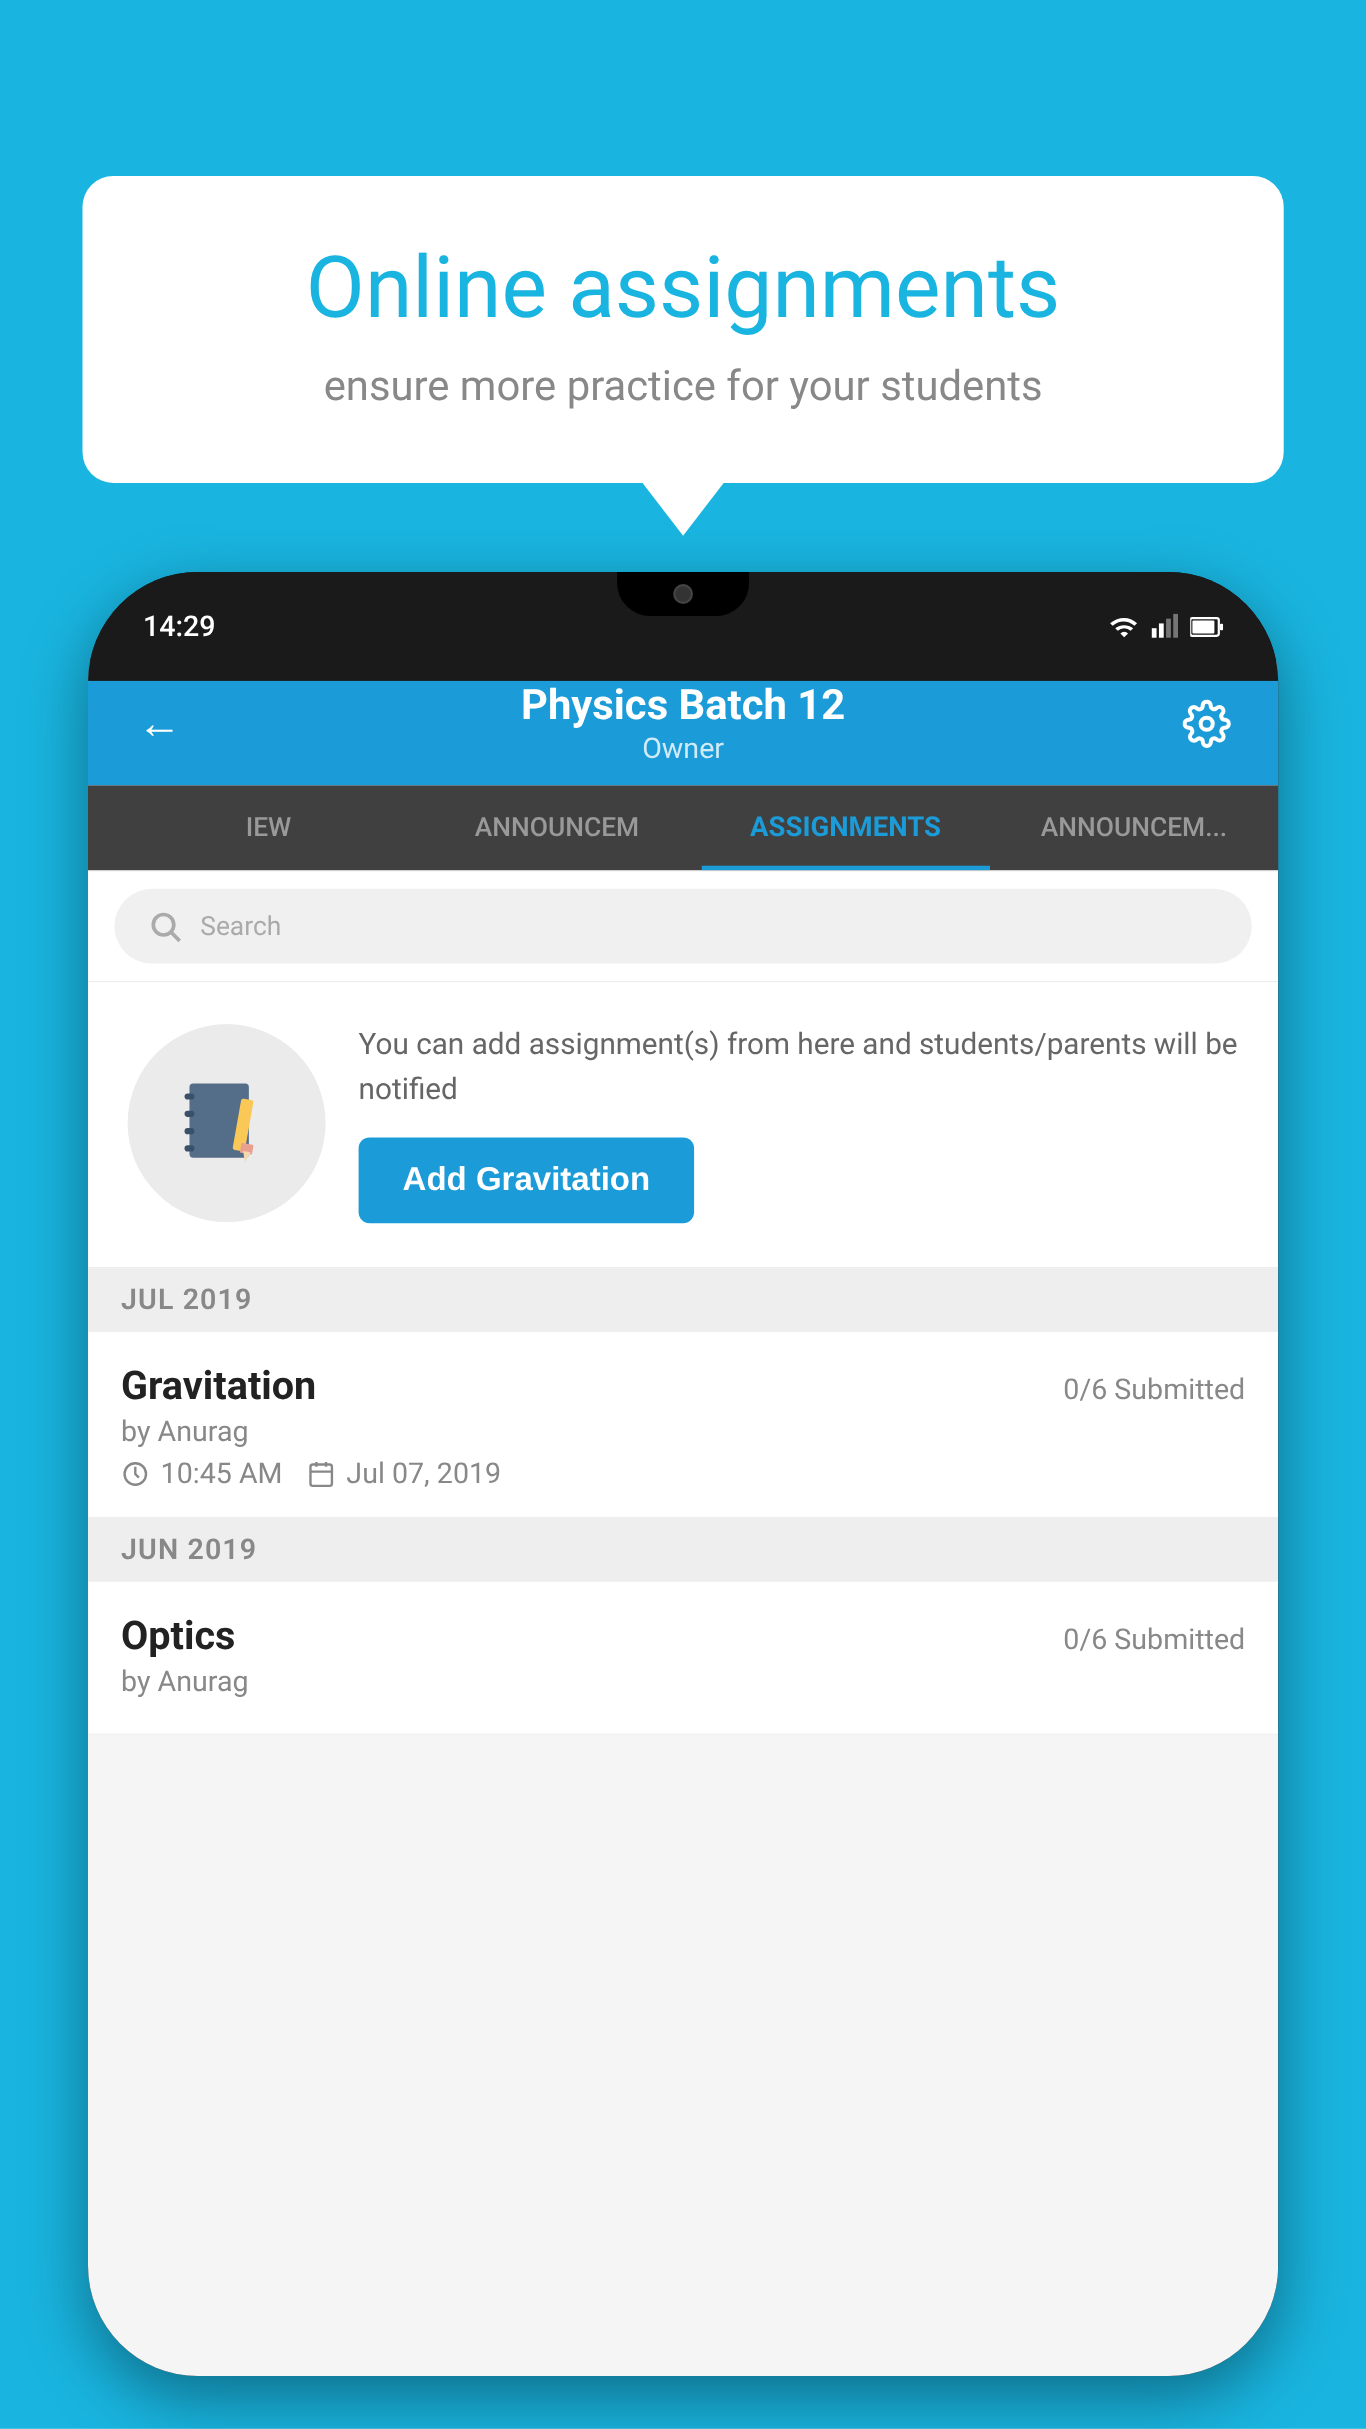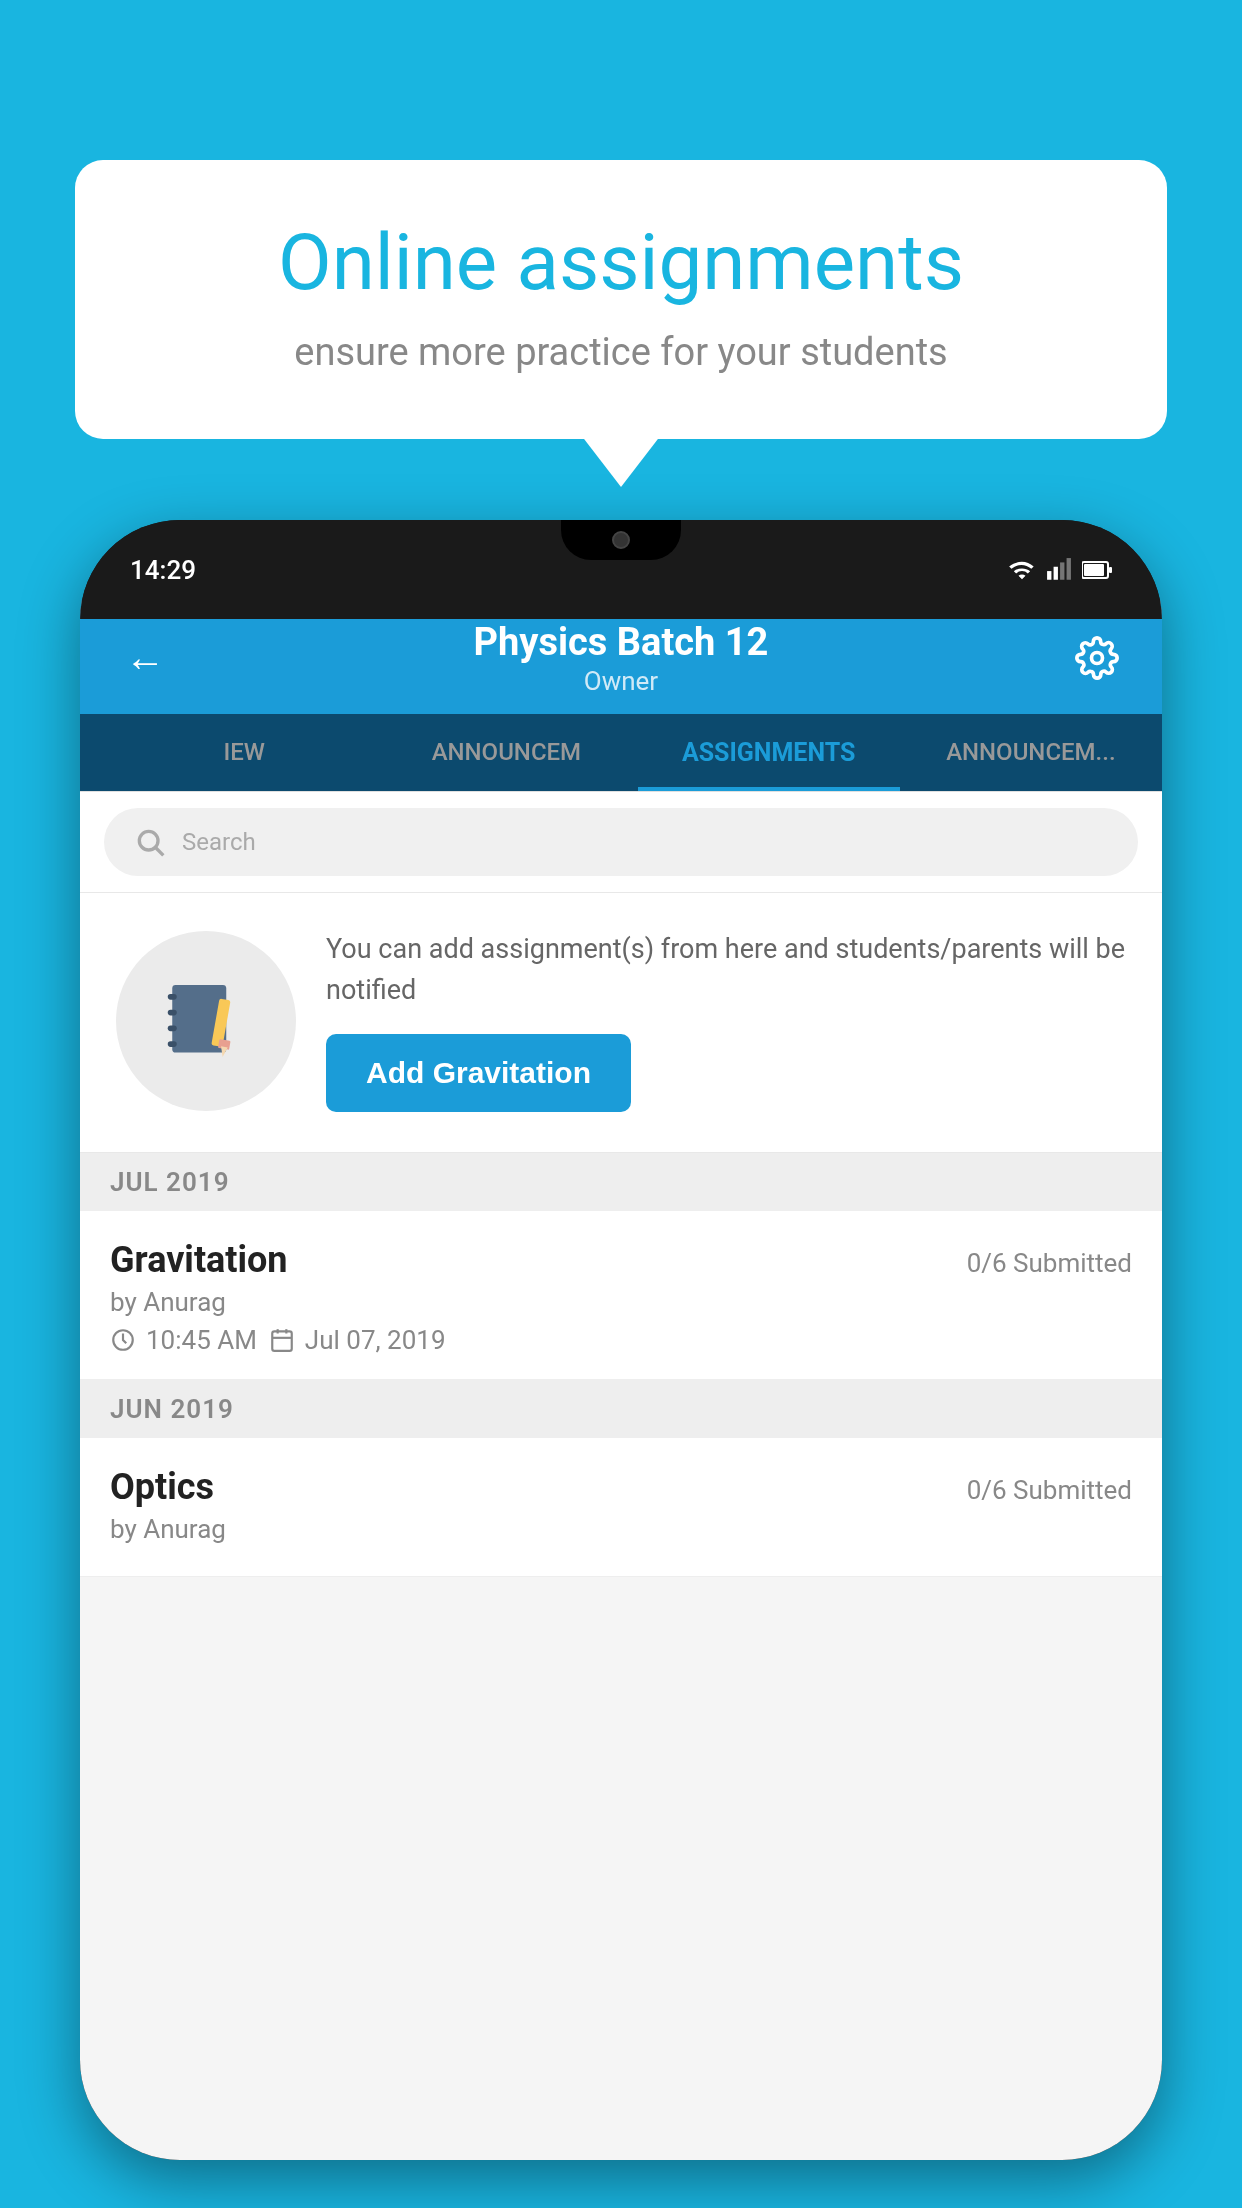--- a/index.html
+++ b/index.html
@@ -183,21 +183,21 @@
       justify-content: center;
     }
 
     .gear-icon-svg {
       width: 44px;
       height: 44px;
     }
 
     
     .tabs-bar {
-      background: #0c4a6e;
+      background: #404040;
       display: flex;
       border-bottom: 1px solid #e0e0e0;
       padding-left: 33px;
     }
 
     .tab-item {
       flex: 1;
       padding: 24px 10px 20px;
       text-align: center;
       font-size: 24px;
@@ -326,21 +326,21 @@
     }
 
     .assignment-author {
       font-size: 26px;
       color: #888888;
       margin-bottom: 8px;
     }
 
     .assignment-meta {
       display: flex;
-      gap: 12px;
+      gap: 22px;
     }
 
     .meta-item {
       display: flex;
       align-items: center;
       gap: 10px;
       font-size: 26px;
       color: #888888;
     }
 

